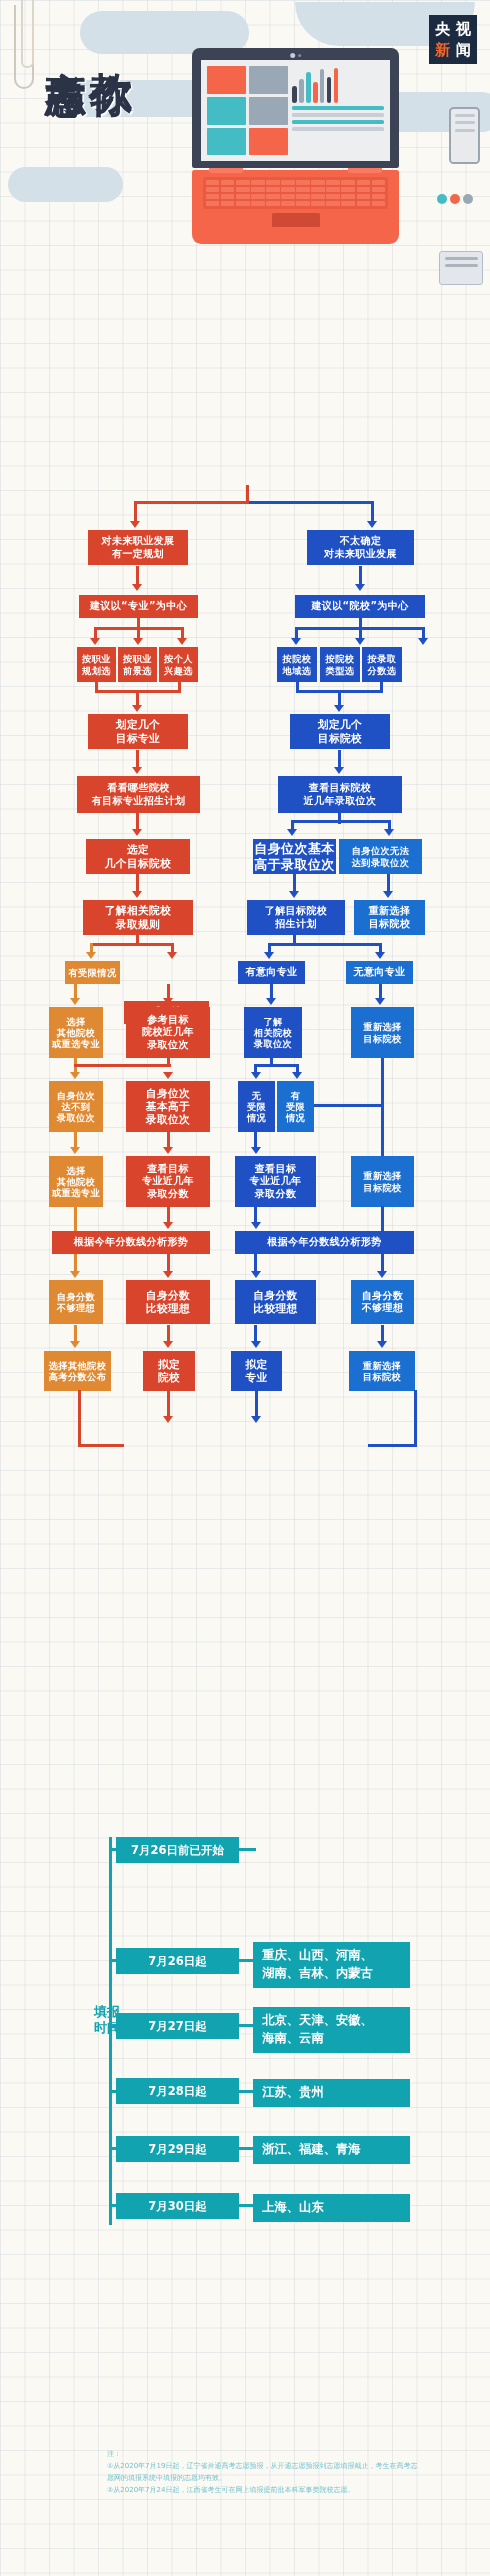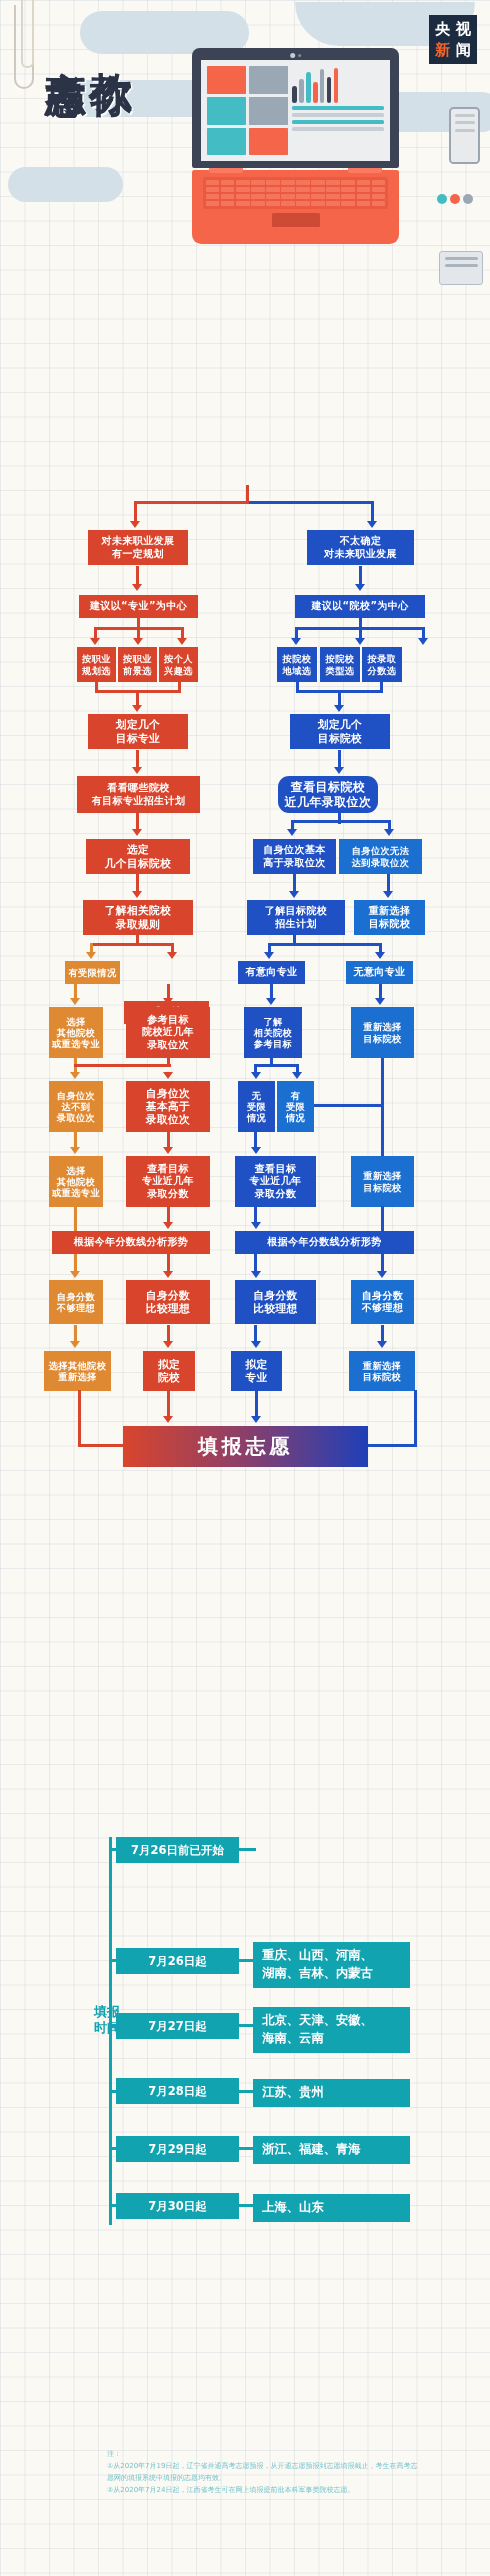--- a/index.html
+++ b/index.html
@@ -405,21 +405,21 @@
     <div class="node orange" style="left:49px;top:958px;width:54px;height:44px;font-size:9.2px;white-space:pre-line;">自身分数
 不够理想</div>
     <div class="node red" style="left:126px;top:958px;width:84px;height:44px;font-size:10.7px;white-space:pre-line;">自身分数
 比较理想</div>
     <div class="ln o" style="left:74px;top:1003px;width:3.1px;height:18.4px;"></div>
     <div class="ln r" style="left:167px;top:1003px;width:3.1px;height:18.4px;"></div>
     <div class="arw o" style="left:70px;top:1019px;"></div>
     <div class="arw r" style="left:163px;top:1019px;"></div>
 
     <div class="node orange" style="left:44px;top:1029px;width:67px;height:40px;font-size:9.2px;white-space:pre-line;">选择其他院校
-重新选择</div>
+高考分数公布</div>
     <div class="node red" style="left:143px;top:1029px;width:52px;height:40px;font-size:10.7px;white-space:pre-line;">拟定
 院校</div>
 
     <div class="node blue" style="left:307px;top:208px;width:107px;height:35px;font-size:10px;white-space:pre-line;">不太确定
 对未来职业发展</div>
     <div class="ln b" style="left:359px;top:244px;width:3.1px;height:20px;"></div>
     <div class="arw b" style="left:355px;top:262px;"></div>
 
     <div class="node blue" style="left:295px;top:273px;width:130px;height:23px;font-size:10px;">建议以“院校”为中心</div>
     <div class="ln b" style="left:359px;top:296px;width:3.1px;height:12.3px;"></div>
@@ -441,30 +441,30 @@
     <div class="ln b" style="left:380px;top:360px;width:3.1px;height:10.7px;"></div>
     <div class="ln b" style="left:296px;top:368px;width:87px;height:3.1px;"></div>
     <div class="ln b" style="left:338px;top:368px;width:3.1px;height:17px;"></div>
     <div class="arw b" style="left:334px;top:383px;"></div>
 
     <div class="node blue" style="left:290px;top:392px;width:100px;height:35px;font-size:10.7px;white-space:pre-line;">划定几个
 目标院校</div>
     <div class="ln b" style="left:338px;top:428px;width:3.1px;height:18.4px;"></div>
     <div class="arw b" style="left:334px;top:445px;"></div>
 
-    <div class="node blue" style="left:278px;top:454px;width:100px;height:37px;font-size:12px;white-space:pre-line;border-radius:11px;">查看目标院校
+    <div class="node blue" style="left:278px;top:454px;width:124px;height:37px;font-size:10px;white-space:pre-line;">查看目标院校
 近几年录取位次</div>
     <div class="ln b" style="left:338px;top:491px;width:3.1px;height:10.7px;"></div>
     <div class="ln b" style="left:291px;top:498px;width:100px;height:3.1px;"></div>
     <div class="ln b" style="left:291px;top:498px;width:3.1px;height:10.7px;"></div>
     <div class="ln b" style="left:388px;top:498px;width:3.1px;height:10.7px;"></div>
     <div class="arw b" style="left:287px;top:507px;"></div>
     <div class="arw b" style="left:384px;top:507px;"></div>
 
-    <div class="node blue" style="left:253px;top:517px;width:83px;height:35px;font-size:10px;white-space:pre-line;">自身位次基本
+    <div class="node blue" style="left:253px;top:517px;width:83px;height:35px;font-size:13px;white-space:pre-line;">自身位次基本
 高于录取位次</div>
     <div class="node blue2" style="left:339px;top:517px;width:83px;height:35px;font-size:9.2px;white-space:pre-line;">自身位次无法
 达到录取位次</div>
     <div class="ln b" style="left:293px;top:552px;width:3.1px;height:18.4px;"></div>
     <div class="ln b" style="left:387px;top:552px;width:3.1px;height:18.4px;"></div>
     <div class="arw b" style="left:289px;top:569px;"></div>
     <div class="arw b" style="left:383px;top:569px;"></div>
 
     <div class="node blue" style="left:247px;top:578px;width:98px;height:35px;font-size:10px;white-space:pre-line;">了解目标院校
 招生计划</div>
@@ -479,21 +479,21 @@
 
     <div class="node blue" style="left:238px;top:639px;width:67px;height:23px;font-size:10px;">有意向专业</div>
     <div class="node blue2" style="left:346px;top:639px;width:67px;height:23px;font-size:10px;">无意向专业</div>
     <div class="ln b" style="left:270px;top:662px;width:3.1px;height:15.3px;"></div>
     <div class="ln b" style="left:379px;top:662px;width:3.1px;height:15.3px;"></div>
     <div class="arw b" style="left:266px;top:676px;"></div>
     <div class="arw b" style="left:375px;top:676px;"></div>
 
     <div class="node blue" style="left:244px;top:685px;width:58px;height:51px;font-size:9.2px;white-space:pre-line;">了解
 相关院校
-参考目标</div>
+录取位次</div>
     <div class="node blue2" style="left:351px;top:685px;width:63px;height:51px;font-size:9.2px;white-space:pre-line;">重新选择
 目标院校</div>
     <div class="ln b" style="left:270px;top:736px;width:3.1px;height:9.2px;"></div>
     <div class="ln b" style="left:254px;top:742px;width:44px;height:3.1px;"></div>
     <div class="ln b" style="left:254px;top:742px;width:3.1px;height:10.7px;"></div>
     <div class="ln b" style="left:296px;top:742px;width:3.1px;height:10.7px;"></div>
     <div class="arw b" style="left:251px;top:750px;"></div>
     <div class="arw b" style="left:292px;top:750px;"></div>
     <div class="ln b" style="left:381px;top:736px;width:3.1px;height:98px;"></div>
 
@@ -538,21 +538,20 @@
 
     <div class="ln r" style="left:167px;top:1068px;width:3.1px;height:29px;"></div>
     <div class="arw r" style="left:163px;top:1094px;"></div>
     <div class="ln b" style="left:255px;top:1068px;width:3.1px;height:29px;"></div>
     <div class="arw b" style="left:251px;top:1094px;"></div>
     <div class="ln r" style="left:78px;top:1068px;width:3.1px;height:57px;"></div>
     <div class="ln r" style="left:78px;top:1122px;width:46px;height:3.1px;"></div>
     <div class="ln b" style="left:414px;top:1068px;width:3.1px;height:57px;"></div>
     <div class="ln b" style="left:368px;top:1122px;width:49px;height:3.1px;"></div>
 
-    <div class="node grad-rb" style="left:123px;top:1104px;width:245px;height:41px;font-size:20px;letter-spacing:3.8px;">填报志愿</div>
   </div>
 
   <div class="timeline">
 
     <div class="ln t" style="left:109px;top:28px;width:3.1px;height:388px;"></div>
 
     <div class="tl-label" style="top:195px;white-space:pre-line;">填报
 时间</div>
 
     <div class="ln t" style="left:109px;top:39px;width:10.7px;height:3.1px;"></div>

